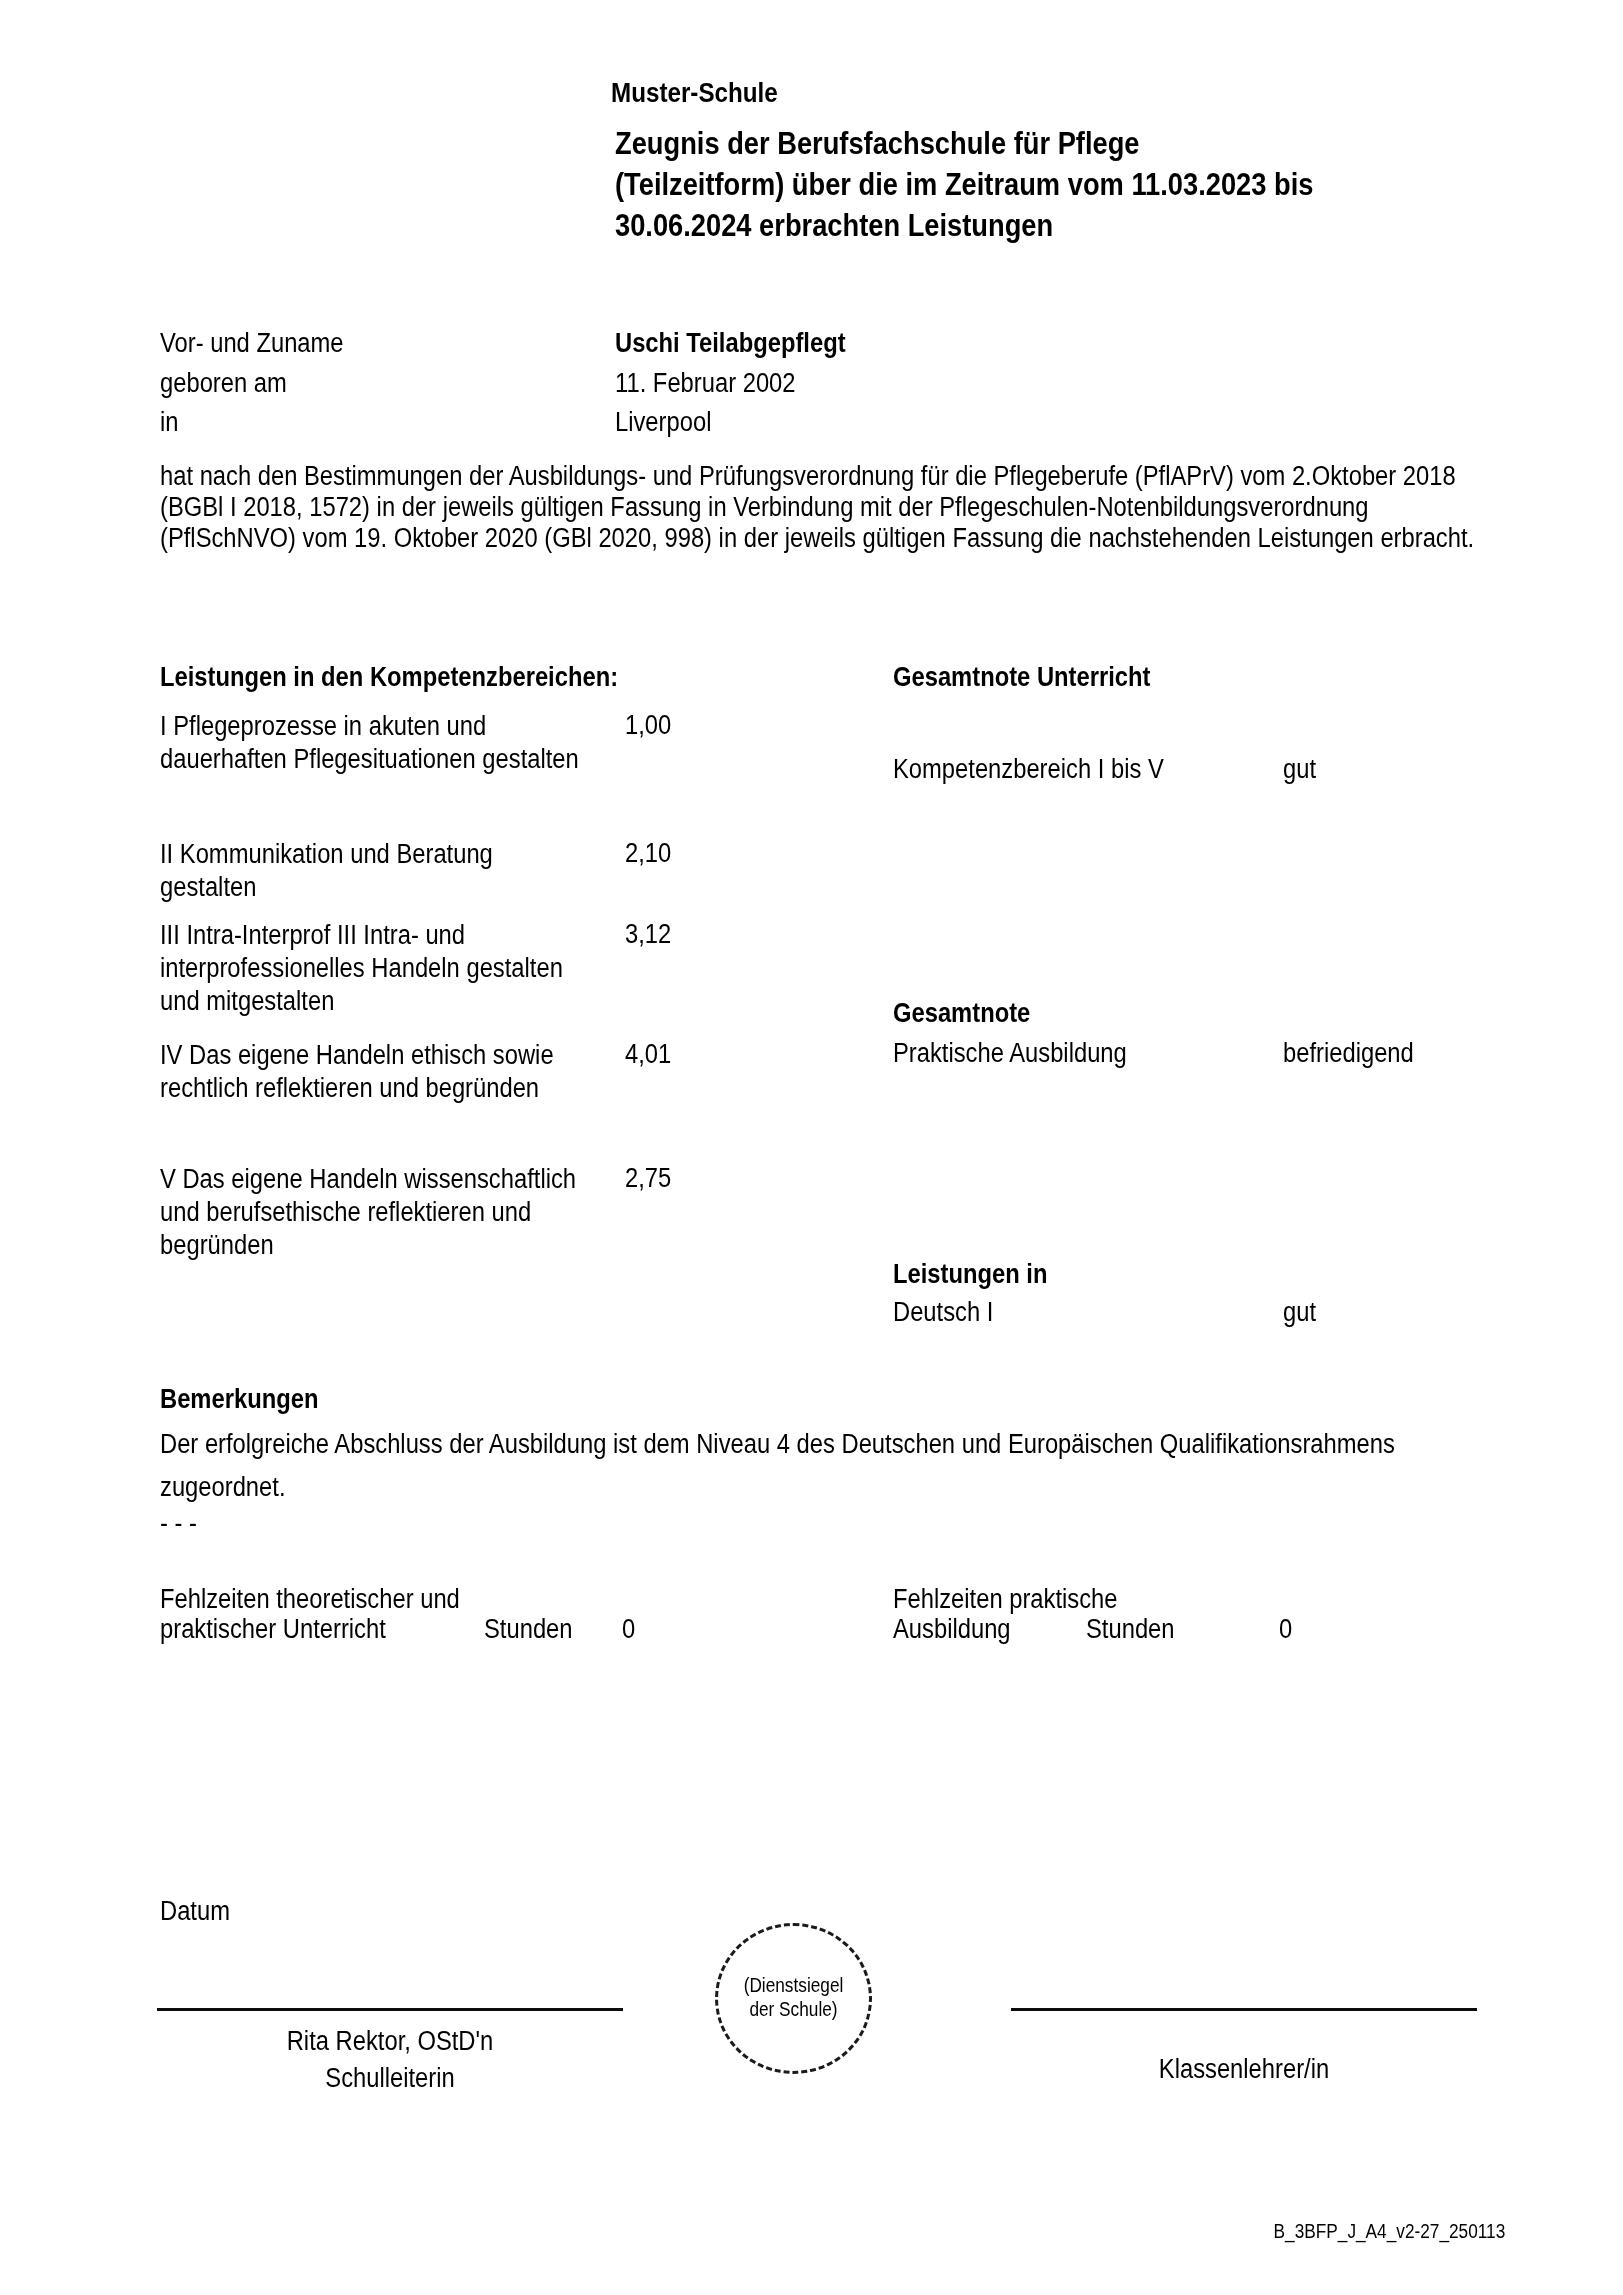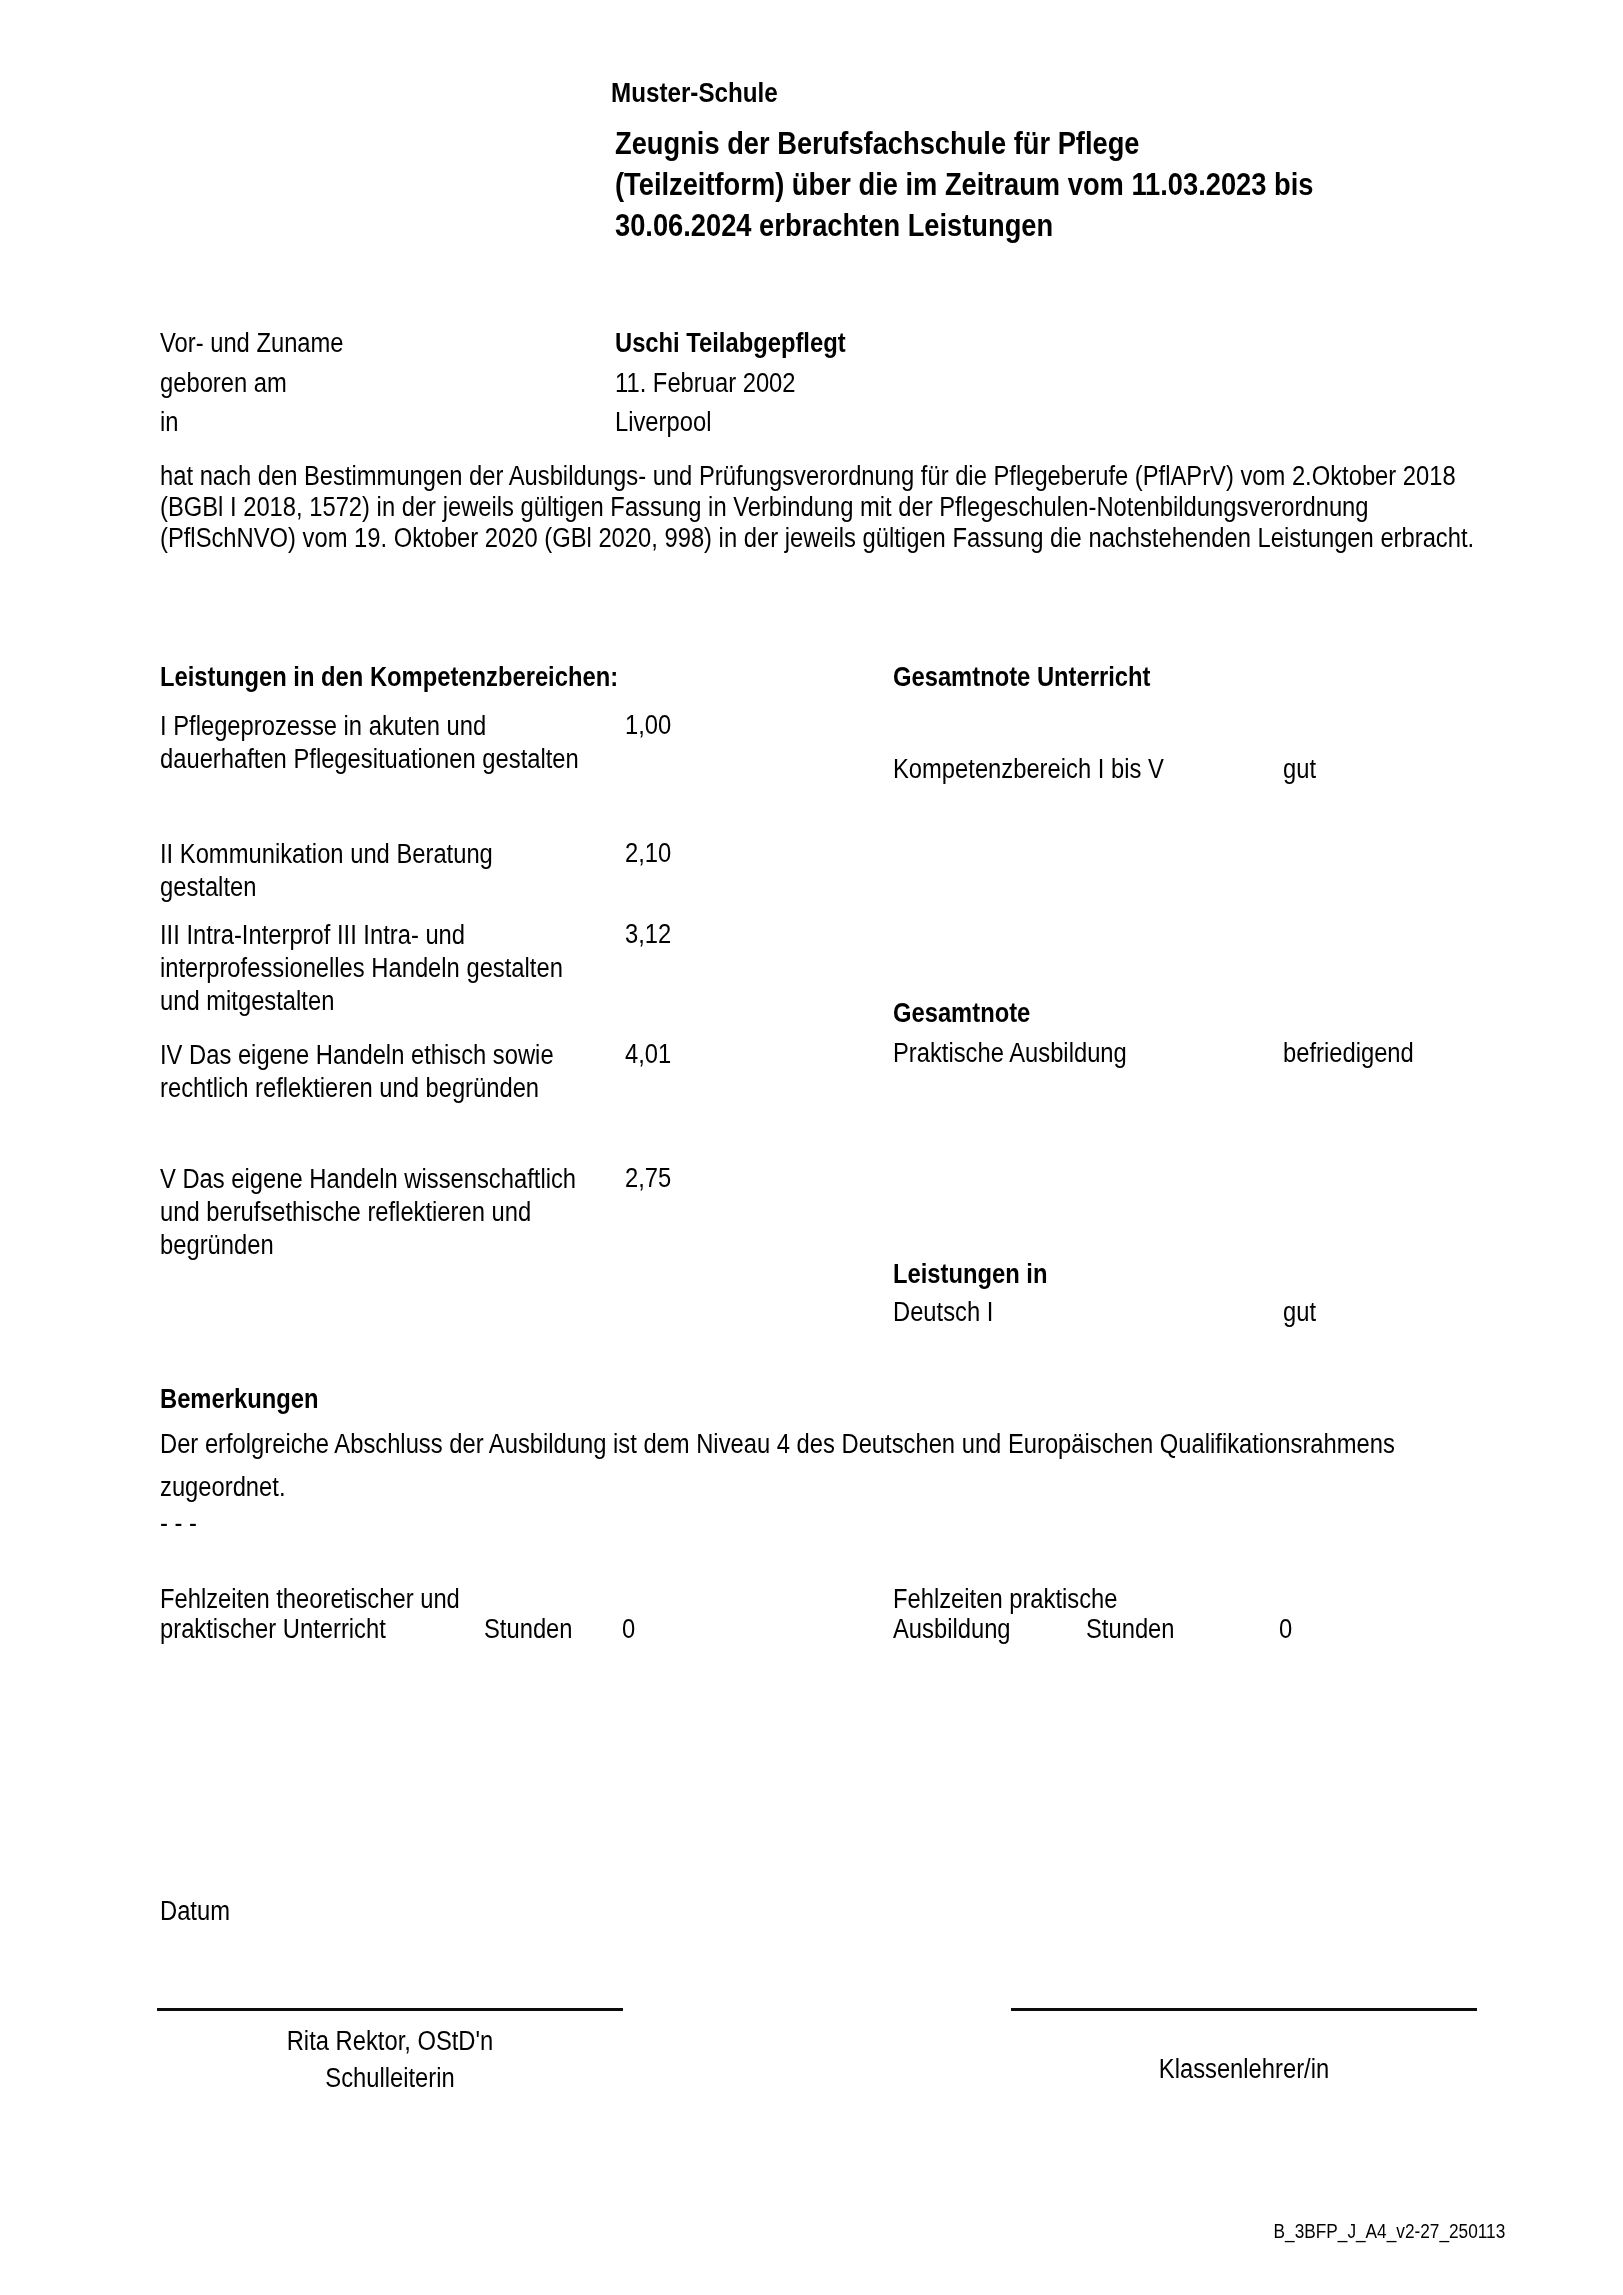--- a/index.html
+++ b/index.html
@@ -95,20 +95,24 @@
 Ausbildung</div>
   <div class="t cond" style="left:1086px;top:1614px;">Stunden</div>
   <div class="t cond" style="left:1279px;top:1614px;">0</div>
 
   <div class="t cond" style="left:160px;top:1896px;">Datum</div>
 
   <div class="hline" style="left:157px;top:2008px;width:466px;"></div>
   <div class="t sigblock condc" style="left:157px;top:2026px;">Rita Rektor, OStD'n</div>
   <div class="t sigblock condc" style="left:157px;top:2063px;">Schulleiterin</div>
 
+  <div class="seal">
+    <div class="seal-text condc pre">(Dienstsiegel
+der Schule)</div>
+  </div>
 
   <div class="hline" style="left:1011px;top:2008px;width:466px;"></div>
   <div class="t sigblock condc" style="left:1011px;top:2054px;">Klassenlehrer/in</div>
 
   <div class="t condr footer" style="right:118px;top:2220px;">B_3BFP_J_A4_v2-27_250113</div>
 
 </div>
 
 
 </body></html>

